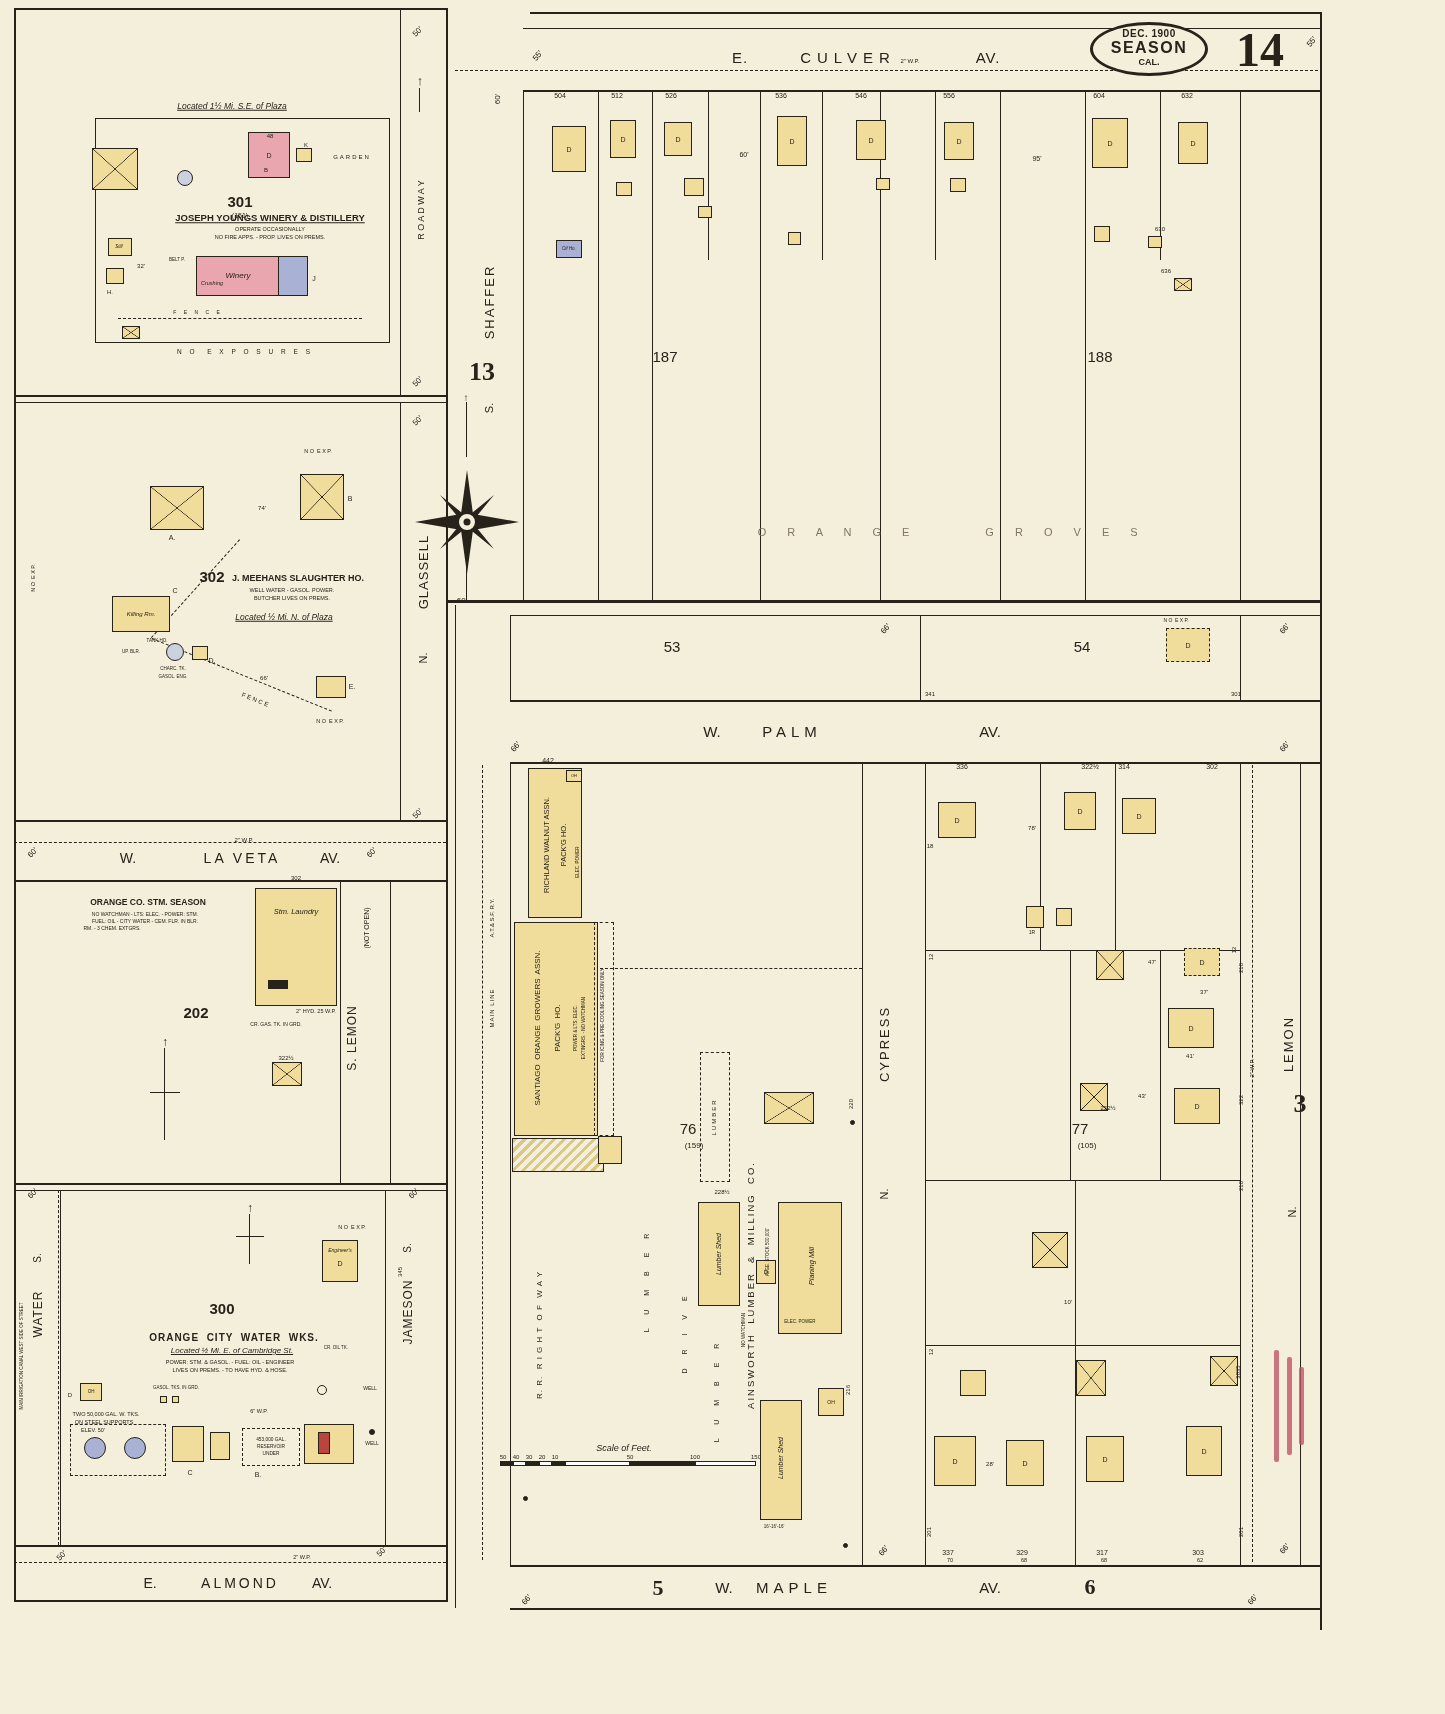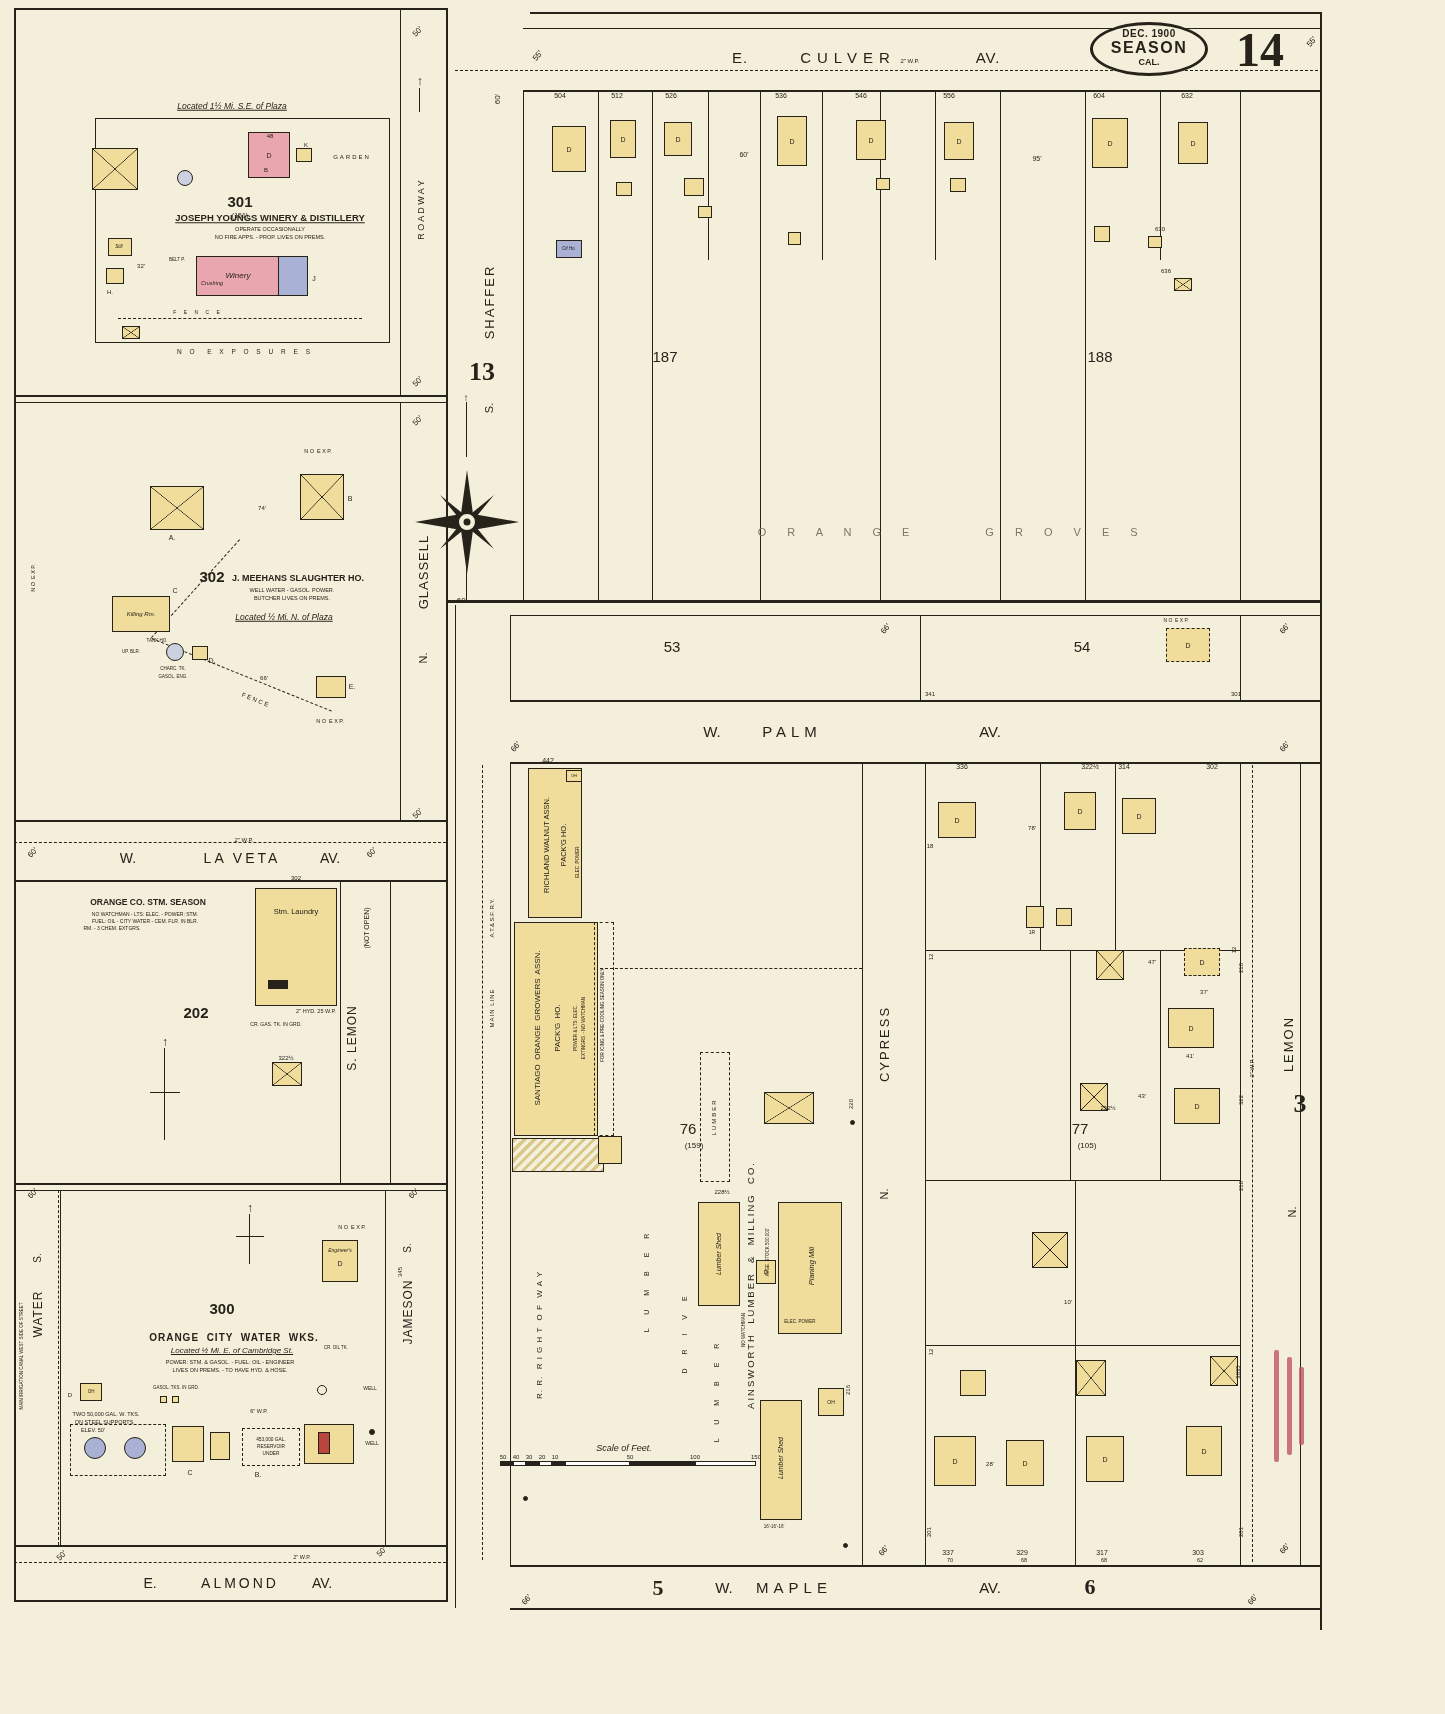--- a/index.html
+++ b/index.html
@@ -401,21 +401,21 @@
     <div class="abs lbl" style="left: 128px; top: 858px; font-size: 14px; transform: translate(-50%, -50%) rotate(0deg);">W.</div>
     <div class="abs lbl" style="left: 242px; top: 858px; font-size: 14px; transform: translate(-50%, -50%) rotate(0deg); letter-spacing: 3px;">LA VETA</div>
     <div class="abs lbl" style="left: 330px; top: 858px; font-size: 14px; transform: translate(-50%, -50%) rotate(0deg);">AV.</div>
     <div class="abs lbl" style="left: 372px; top: 853px; font-size: 8px; transform: translate(-50%, -50%) rotate(-45deg);">60'</div>
     <div class="abs lbl" style="left: 244px; top: 840px; font-size: 6px; transform: translate(-50%, -50%) rotate(0deg);">2" W.P.</div>
     <div class="abs lbl" style="left: 296px; top: 878px; font-size: 6px; transform: translate(-50%, -50%) rotate(0deg);">302</div>
     <div class="abs lbl" style="left: 148px; top: 902px; font-size: 8.5px; transform: translate(-50%, -50%) rotate(0deg); font-weight: bold;">ORANGE CO. STM. SEASON</div>
     <div class="abs lbl" style="left: 145px; top: 914px; font-size: 5px; transform: translate(-50%, -50%) rotate(0deg);">NO WATCHMAN - LTS: ELEC. - POWER: STM.</div>
     <div class="abs lbl" style="left: 145px; top: 921px; font-size: 5px; transform: translate(-50%, -50%) rotate(0deg);">FUEL: OIL - CITY WATER - CEM. FLR. IN BLR.</div>
     <div class="abs lbl" style="left: 112px; top: 928px; font-size: 5px; transform: translate(-50%, -50%) rotate(0deg);">RM. - 3 CHEM. EXTGRS.</div>
-    <div class="abs lbl" style="left: 296px; top: 912px; font-size: 7.5px; transform: translate(-50%, -50%) rotate(0deg); ">Stm. Laundry</div>
+    <div class="abs lbl" style="left: 296px; top: 912px; font-size: 7.5px; transform: translate(-50%, -50%) rotate(0deg); font-style: italic;">Stm. Laundry</div>
     <div class="abs lbl" style="left: 316px; top: 1012px; font-size: 5.5px; transform: translate(-50%, -50%) rotate(0deg);">2" HYD. 25 W.P.</div>
     <div class="abs lbl" style="left: 276px; top: 1024px; font-size: 5px; transform: translate(-50%, -50%) rotate(0deg);">CR. GAS. TK. IN GRD.</div>
     <div class="abs lbl" style="left: 196px; top: 1012px; font-size: 15px; transform: translate(-50%, -50%) rotate(0deg); font-weight: bold;">202</div>
     <div class="abs lbl" style="left: 286px; top: 1058px; font-size: 6px; transform: translate(-50%, -50%) rotate(0deg);">322½</div>
     <div class="abs lbl" style="left: 165px; top: 1042px; font-size: 12px; transform: translate(-50%, -50%) rotate(0deg);">↑</div>
     <div class="abs lbl" style="left: 352px; top: 1038px; font-size: 12px; transform: translate(-50%, -50%) rotate(-90deg); letter-spacing: 1px;">S. LEMON</div>
     <div class="abs lbl" style="left: 366px; top: 928px; font-size: 7px; transform: translate(-50%, -50%) rotate(-90deg);">(NOT OPEN)</div>
     <div class="abs lbl" style="left: 400px; top: 1272px; font-size: 6px; transform: translate(-50%, -50%) rotate(-90deg);">345</div>
     <div class="abs lbl" style="left: 33px; top: 1194px; font-size: 8px; transform: translate(-50%, -50%) rotate(-45deg);">60'</div>
     <div class="abs lbl" style="left: 414px; top: 1194px; font-size: 8px; transform: translate(-50%, -50%) rotate(-45deg);">60'</div>

